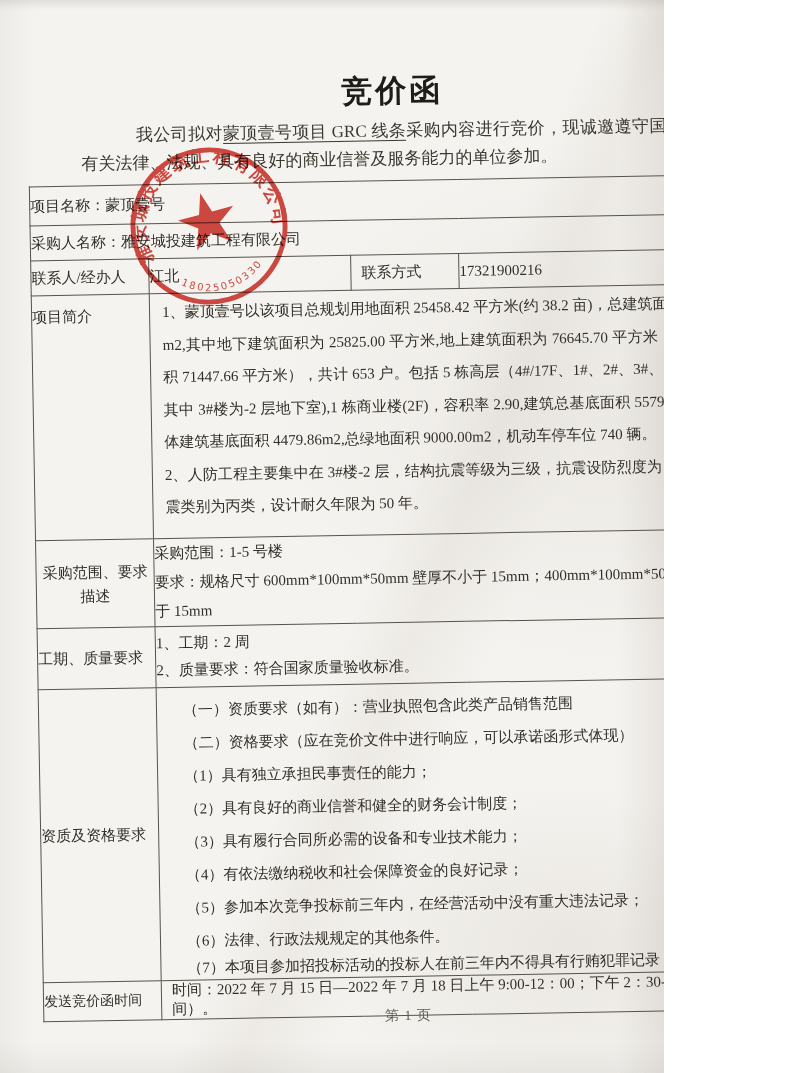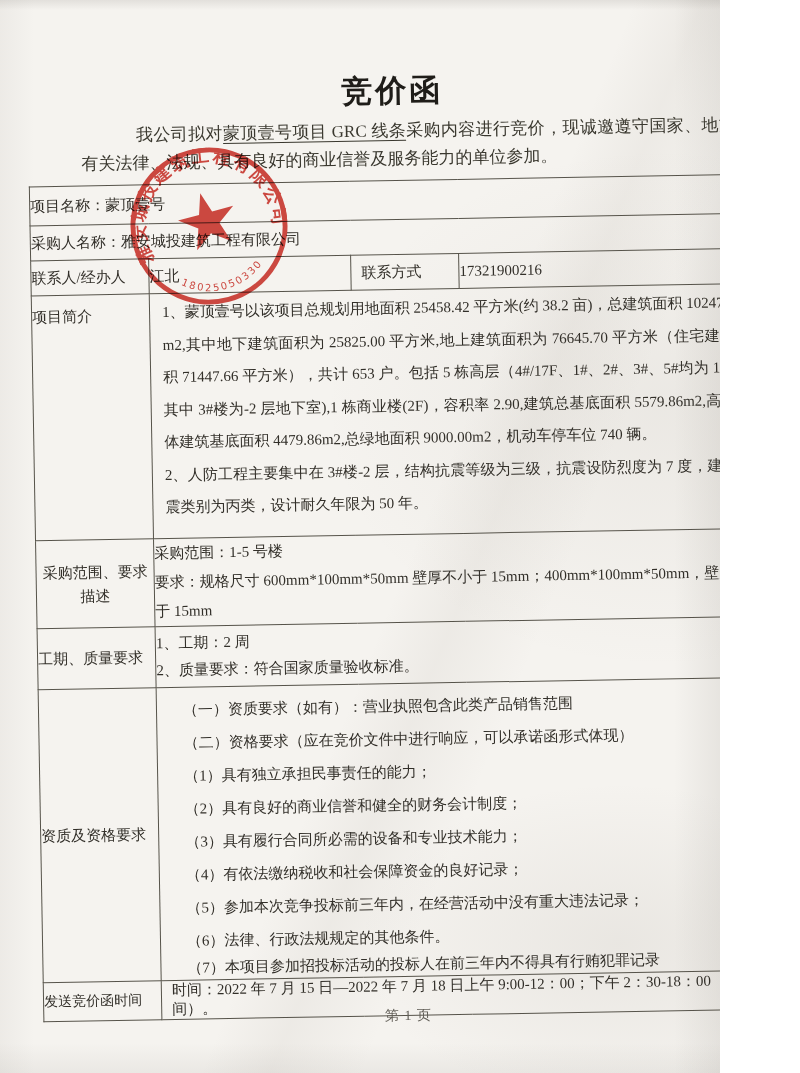--- a/index.html
+++ b/index.html
@@ -1,17 +1,17 @@
 <!DOCTYPE html>
 <html><head>
 <meta charset="utf-8">
 <style>
   html,body{margin:0;padding:0;}
   .photo{
-    position:relative;width:720px;height:1073px;overflow:hidden;
+    position:relative;width:664px;height:1073px;overflow:hidden;
     background:
       linear-gradient(to bottom, rgba(90,85,78,.12), rgba(0,0,0,0) 10px),
       linear-gradient(to left, rgba(105,98,90,.10), rgba(0,0,0,0) 46px),
       linear-gradient(to right, rgba(105,98,90,.06), rgba(0,0,0,0) 34px),
       linear-gradient(to top, rgba(90,85,78,.07), rgba(0,0,0,0) 30px),
       linear-gradient(112deg, rgba(0,0,0,0) 55%, rgba(140,130,118,.08) 61%, rgba(0,0,0,0) 69%),
       radial-gradient(ellipse 420px 260px at 86% 88%, rgba(130,120,108,.10), rgba(0,0,0,0) 62%),
       radial-gradient(ellipse 520px 400px at 92% 38%, rgba(135,126,114,.09), rgba(0,0,0,0) 65%),
       #f5f3ef;
     font-family:"Liberation Serif", serif;

